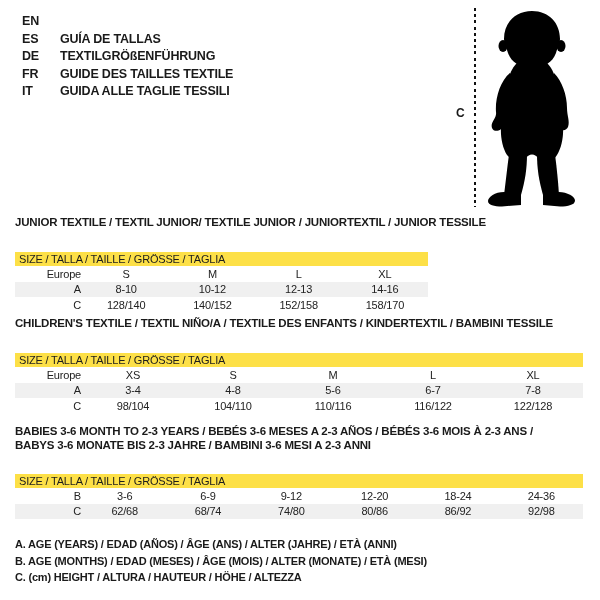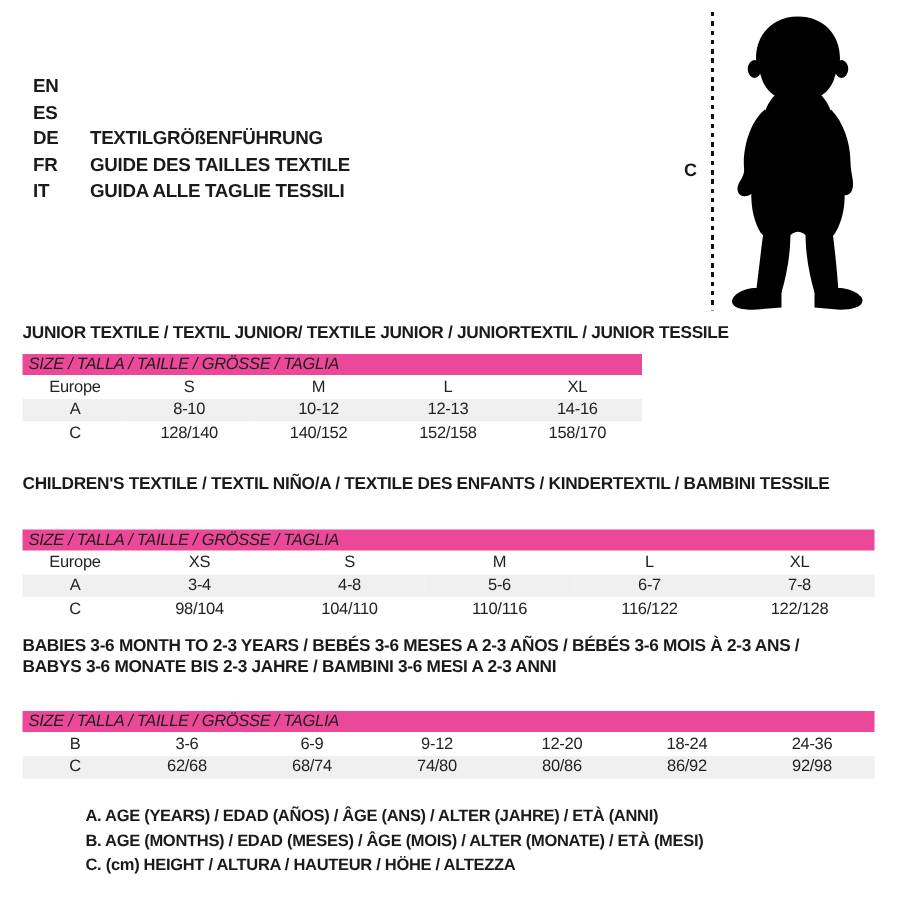--- a/index.html
+++ b/index.html
@@ -6,71 +6,72 @@
   html,body { width:600px; height:600px; background:#ffffff; }
   body {
     font-family:"Liberation Sans", sans-serif;
     color:#1a1a1a;
     position:relative;
     overflow:hidden;
     letter-spacing:-0.2px;
   }
 
   
-  .lang-list { position:absolute; left:22px; top:13px;margin-top:36px; }
+  .lang-list { position:absolute; left:22px; top:13px; }
   .lang-row { display:flex; line-height:17.5px; font-size:12.5px; font-weight:700; }
   .lang-code { width:38px; flex:0 0 38px; }
 
   
   .dash-line {
     position:absolute; left:474px; top:8px; width:2px; height:199px;
     background:repeating-linear-gradient(to bottom,#111 0 3px,transparent 3px 6.2px);
   }
   .c-marker {
     position:absolute; left:456px; top:106px;
     font-size:12px; font-weight:700;
   }
   .baby-svg { position:absolute; left:486px; top:9px; }
 
   
   .section { position:absolute; left:15px; }
   .sec-junior   { top:216px; width:413px; }
   .sec-children { top:317px; width:568px; }
   .sec-babies   { top:424px; width:568px; }
-  .footnotes    { position:absolute; left:15px; top:536px;margin-left:42px; }
+  .footnotes    { position:absolute; left:15px; top:536px; }
 
   .tbl-title { font-size:11.5px; font-weight:700; line-height:12px; white-space:nowrap; }
-  .sec-junior   .tbl-title { margin-bottom:8px; }
+  .sec-junior   .tbl-title { margin-bottom:24px; }
   .sec-children .tbl-title { margin-bottom:24px; }
   .sec-babies   .tbl-title { line-height:14px; margin-bottom:22px; }
 
   table { border-collapse:collapse; table-layout:fixed; width:100%; font-size:11px; }
   col.label-col { width:68px; }
   td { height:15.5px; padding:0 2px; vertical-align:middle; color:#222; }
   tr.band td {
-    background:#ec4899; height:14px; padding-left:4px;
-    color:#1c1c1c; font-weight:400; text-align:left;font-style:italic;
-  }
-  td.lbl { text-align:center; padding-left:4px; }
+    background:#fde047; height:14px; padding-left:4px;
+    color:#1c1c1c; font-weight:400; text-align:left;
+  }
+  td.lbl { text-align:right; padding-left:4px; }
   td.val { text-align:center; }
   tr.shaded td { background:#f0f0f0; }
 
   .footnote { font-size:11px; font-weight:700; line-height:16.5px; white-space:nowrap; }
 </style>
 </head>
 <body>
 
 <div class="page">
 
   <div class="lang-list">
     <div class="lang-row">
       <span class="lang-code">EN</span>
     </div>
     <div class="lang-row">
       <span class="lang-code">ES</span>
+      <span class="lang-label">GUÍA DE TALLAS</span>
     </div>
     <div class="lang-row">
       <span class="lang-code">DE</span>
       <span class="lang-label">TEXTILGRÖßENFÜHRUNG</span>
     </div>
     <div class="lang-row">
       <span class="lang-code">FR</span>
       <span class="lang-label">GUIDE DES TAILLES TEXTILE</span>
     </div>
     <div class="lang-row">

